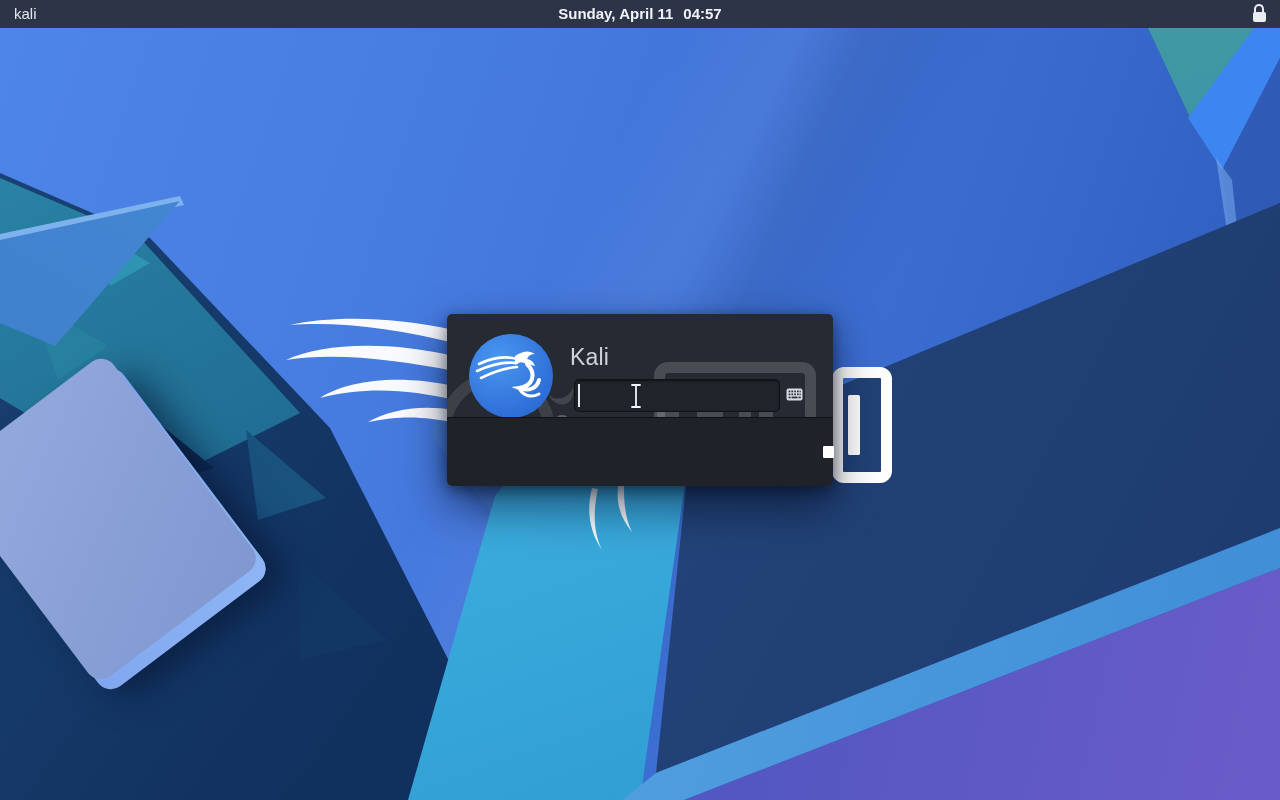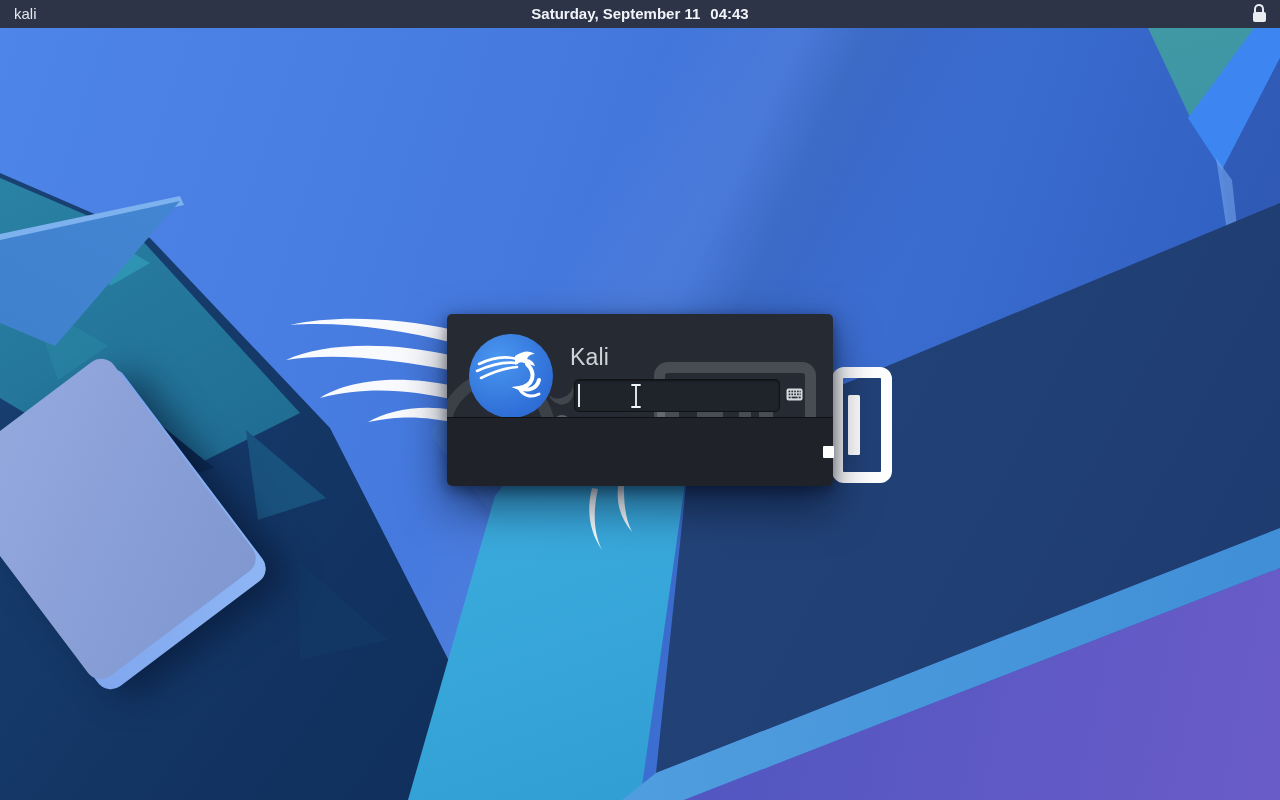--- a/index.html
+++ b/index.html
@@ -228,19 +228,19 @@
   <div class="dlg-foot">
     
     
     
   </div>
 </div>
 
 <div class="topbar">
   <div class="hostname">kali</div>
   <div class="clock">
-    <span class="date">Saturday, September 11</span><span class="time">04:43</span>
+    <span class="date">Sunday, April 11</span><span class="time">04:57</span>
   </div>
   <div class="lockicon">
     <div class="shackle"></div>
     <div class="lockbody"></div>
   </div>
 </div>
 
 </body></html>

